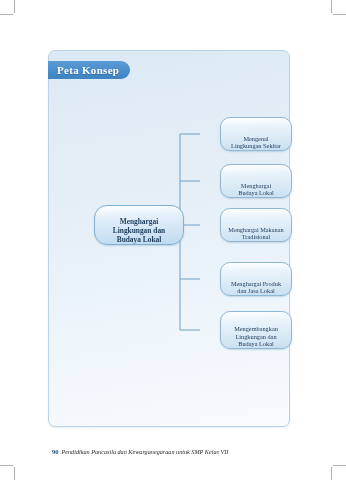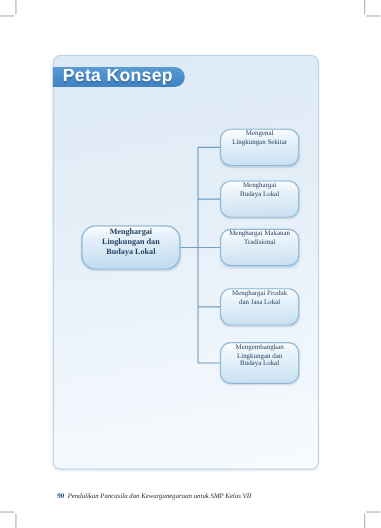--- a/index.html
+++ b/index.html
@@ -59,23 +59,23 @@
     left: -1px;
     top: 10px;
     height: 18px;
     padding: 0 11px 0 9px;
     display: flex;
     align-items: center;
     background: linear-gradient(180deg, #5b9bd5 0%, #4a8dcb 55%, #3f83c2 100%);
     border-top-right-radius: 9px;
     border-bottom-right-radius: 9px;
     color: #ffffff;
-    font-family: Liberation Sans, sans-serif;
+    font-family: Liberation Serif, serif;
     font-weight: bold;
-    font-size: 16px;
+    font-size: 11px;
     letter-spacing: 0.3px;
     white-space: nowrap;
     text-shadow: 0 1px 1px rgba(30,70,110,0.45);
   }
 
   
   #diagram {
     position: absolute;
     left: 0;
     top: 0;
@@ -87,29 +87,30 @@
     left: 0;
     top: 0;
     width: 242px;
     height: 377px;
   }
 
   .node {
     position: absolute;
     box-sizing: border-box;
     display: flex;
-    align-items: flex-start;
+    align-items: flex-end;
     justify-content: center;
     text-align: center;
     border: 1px solid #8fb8d6;
     border-radius: 10px;
     background: linear-gradient(178deg, #ffffff 0%, #eaf3fa 28%, #d6e8f5 72%, #c9e0f2 100%);
     color: #1d3c5c;
     line-height: 1.22;
     box-shadow: 0 1px 1.5px rgba(110,145,175,0.30);
+    margin-left: 20px;
   }
 
   .node.branch {
     font-size: 6.3px;
     font-family: "Liberation Serif", serif;
     padding: 0 3px;
   }
 
   .node.root {
     font-size: 7.4px;

